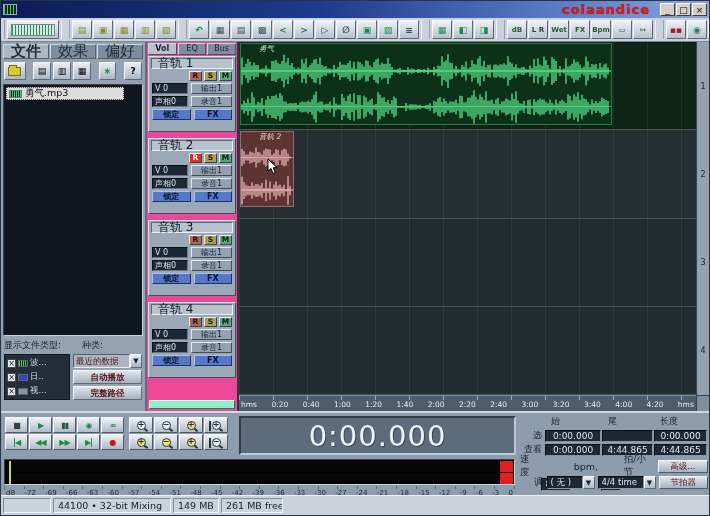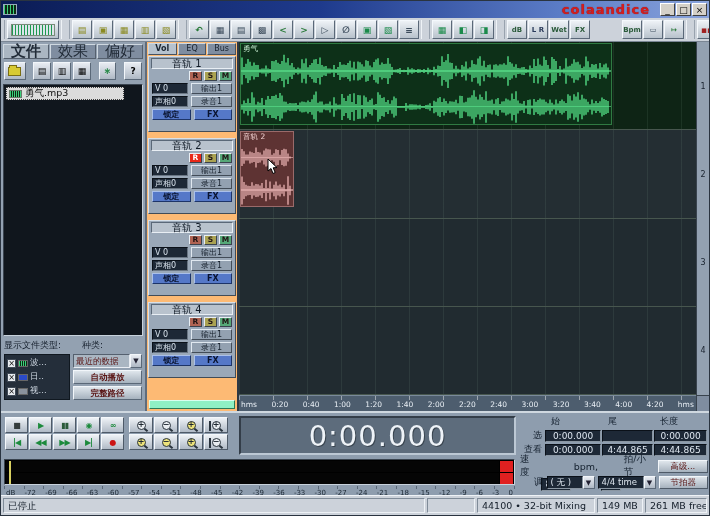--- a/index.html
+++ b/index.html
@@ -47,27 +47,27 @@
   .ficon{width:10px;height:7px;border:1px solid #666;}
   .ficon.icon-wave{background:#0c2a14;background-image:repeating-linear-gradient(90deg,#3ad07a 0 1px,transparent 1px 2px);}
   .ficon.icon-midi{background:#2a4ac8;}
   .ficon.icon-video{background:#8a929c;}
   .scol{flex:1;display:flex;flex-direction:column;gap:2px;}
   .dropd{display:flex;height:14px;}
   .dropd .val{flex:1;background:#aab6c2;border:1px solid;border-color:#55606e #e8ecf2 #e8ecf2 #55606e;font-size:8.5px;color:#5a1616;padding:0 2px;line-height:12px;white-space:nowrap;overflow:hidden;}
   .darr{width:12px;background:linear-gradient(#e8ecf2,#aeb8c4);border:1px solid;border-color:#f2f6fa #5a6878 #5a6878 #f2f6fa;font-size:7px;text-align:center;line-height:12px;color:#223;}
   .lbtn{height:14px;background:linear-gradient(#dfe6ec,#a6b2be);border:1px solid;border-color:#f2f6fa #5a6878 #5a6878 #f2f6fa;font-size:8.5px;color:#5a1616;text-align:center;line-height:12px;font-weight:bold;}
   
-  .tcol{width:92px;background:#fdba74;display:flex;flex-direction:column;border-right:2px solid #2e3844;padding:0 1px;}
+  .tcol{width:92px;background:#ec4899;display:flex;flex-direction:column;border-right:2px solid #2e3844;padding:0 1px;}
   .tctabs{display:flex;gap:1px;height:12px;margin:1px 0;flex:0 0 auto;}
   .tctab{flex:1;font-size:8px;text-align:center;line-height:10px;background:#7f8da0;color:#1a2430;border:1px solid;border-color:#cfd8e0 #49525e #49525e #cfd8e0;}
   .tctab.active{background:#b6c2ce;font-weight:bold;}
   .tblocks{flex:1;display:flex;flex-direction:column;gap:6px;overflow:hidden;}
   .tblock{height:76px;flex:0 0 auto;background:#9aa8b8;border:1px solid;border-color:#d8e0e8 #414c58 #414c58 #d8e0e8;padding:1px 2px;}
-  .tc-title{height:11px;background:#b8c2cd;border:1px solid;border-color:#5a6878 #e8eef4 #e8eef4 #5a6878;font-size:10px;line-height:9px;padding-left:20px;color:#101a26;}
+  .tc-title{height:11px;background:#b8c2cd;border:1px solid;border-color:#5a6878 #e8eef4 #e8eef4 #5a6878;font-size:12px;line-height:9px;padding-left:6px;color:#101a26;}
   .tc-rsm{display:flex;justify-content:flex-end;gap:2px;margin:2px 1px 2px 0;}
   .rsm{width:13px;height:10px;font-size:7.5px;font-weight:bold;line-height:8px;text-align:center;border:1px solid;border-color:#e8eef4 #39424e #39424e #e8eef4;color:#201414;padding:0;}
   .rsm.r{background:#b06454;}
   .rsm.r.armed{background:#e82818;color:#fff;}
   .rsm.s{background:#aaa252;}
   .rsm.m{background:#56a878;}
   .tc-row{display:flex;gap:3px;margin:2px 1px 0 1px;height:11px;}
   .tc-field{width:36px;background:#1d2836;color:#d8e2ec;font-size:8px;line-height:9px;padding:0 2px;border:1px solid;border-color:#0a1018 #6a7684 #6a7684 #0a1018;text-align:left;}
   .tc-btn{flex:1;background:#93a1b1;border:1px solid;border-color:#e0e8f0 #424c58 #424c58 #e0e8f0;font-size:8px;line-height:9px;color:#18222e;padding:0;text-align:center;}
   .tc-blue{flex:1;background:#5578c8;border:1px solid;border-color:#aac0ea #1d3468 #1d3468 #aac0ea;font-size:8px;font-weight:bold;line-height:9px;color:#0a1430;padding:0;text-align:center;}
@@ -77,21 +77,21 @@
   .wavearea{flex:1;position:relative;display:flex;flex-direction:column;min-width:0;}
   .rows{flex:1;display:flex;flex-direction:column;margin-right:13px;min-height:0;}
   .trow{flex:1;position:relative;border-bottom:1px solid #47564e;background-image:repeating-linear-gradient(90deg,rgba(150,190,165,0.10) 0 1px,transparent 1px 34px);}
   .trow.r1{background-color:#0e2415;}
   .trow.r2{background-color:#242e33;}
   .trow.r3{background-color:#212b30;}
   .trow.r4{background-color:#212b30;}
   .clip{position:absolute;top:1px;display:flex;flex-direction:column;}
   .clip1{left:1px;width:372px;height:82px;background:#0d3018;border:1px solid #2f7a42;}
   .clip2{left:1px;width:54px;height:76px;background:#5e3333;border:1px solid #9a6a6a;}
-  .cliplabel{height:9px;font-size:7.5px;line-height:9px;padding-left:2px;flex:0 0 auto;}
+  .cliplabel{height:9px;font-size:7.5px;line-height:9px;padding-left:18px;flex:0 0 auto;font-style:italic;}
   .clip1 .cliplabel{color:#c2e8cc;}
   .clip2 .cliplabel{color:#f0d0d0;}
   .wavegen{flex:1;overflow:hidden;min-height:0;}
   .clip1 .wavegen{background:linear-gradient(transparent 48%,rgba(110,240,160,.55) 48% 52%,transparent 52%);}
   .clip2 .wavegen{background:linear-gradient(transparent 47%,rgba(240,190,190,.6) 47% 53%,transparent 53%);}
   .ruler{flex:0 0 16px;background:#4d5d6e;border-top:1px solid #7a8a9a;display:flex;justify-content:space-between;align-items:flex-end;padding:0 2px 2px 2px;margin-right:13px;background-image:repeating-linear-gradient(90deg,rgba(255,255,255,.45) 0 1px,transparent 1px 34px);background-size:100% 4px;background-repeat:no-repeat;background-position:top;}
   .time-tick{font-size:7.5px;color:#e8eef4;}
   .numstrip{position:absolute;right:0;top:0;bottom:0;width:13px;background:#93a1b1;border-left:1px solid #39434e;display:flex;flex-direction:column;}
   .numstrip .ncell{flex:1;display:flex;align-items:center;justify-content:center;font-size:8px;color:#18222e;}
   .numstrip .nfoot{flex:0 0 16px;background:#7f8da0;border-top:1px solid #39434e;}
@@ -226,21 +226,21 @@
         </button>
         <button class="tb" style="color: rgb(42, 58, 90);">
           <span class="txt">L R</span>
         </button>
         <button class="tb" style="color: rgb(42, 90, 58);">
           <span class="txt">Wet</span>
         </button>
         <button class="tb" style="color: rgb(42, 90, 58);">
           <span class="txt">FX</span>
         </button>
-        <button class="tb" style="color: rgb(42, 90, 58); margin-left: 31px;">
+        <button class="tb" style="color: rgb(42, 90, 58);">
           <span class="txt">Bpm</span>
         </button>
         <button class="tb" style="color: rgb(58, 74, 90);">
           <span class="txt">▭</span>
         </button>
         <button class="tb" style="color: rgb(42, 122, 58);">
           <span class="txt">↦</span>
         </button>
       </div>
     <div class="tb-group">
@@ -627,19 +627,18 @@
         <span class="tsel">
           <span class="val" style="width:46px;">4/4 time</span>
           <span class="darr">▼</span>
         </span>
         <button class="tbtn">节拍器</button>
       </div>
     </div>
   </div>
 
   <div class="statusbar">
-    <span class="sb grow">已停止</span>
     <span class="sb w48"></span>
     <span class="sb w118">44100 • 32-bit Mixing</span>
     <span class="sb w46">149 MB</span>
     <span class="sb w62">261 MB free</span>
   </div>
 </div>
 
 </body></html>

